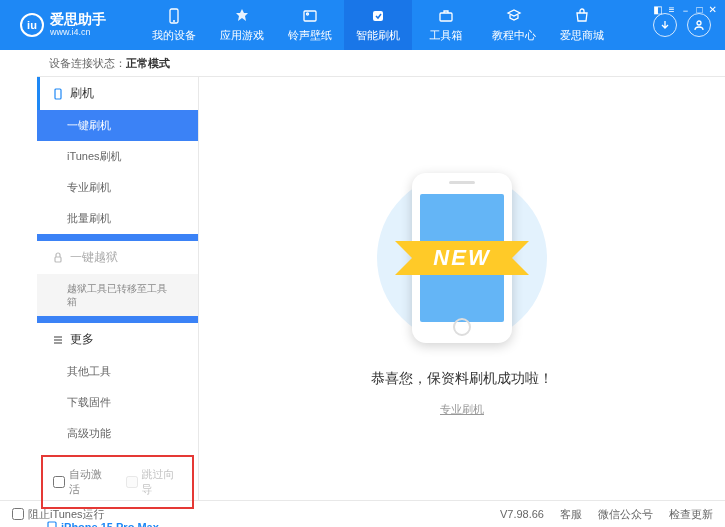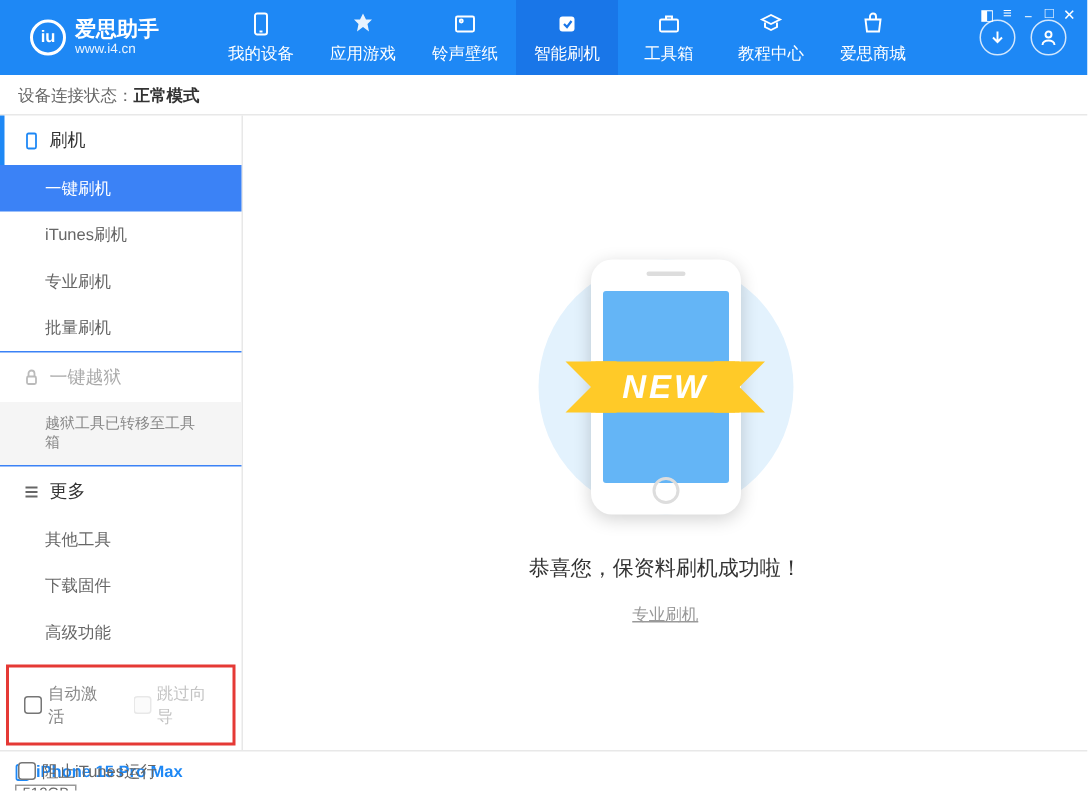--- a/index.html
+++ b/index.html
@@ -11,27 +11,27 @@
 .app-name { font-size: 14px; font-weight: bold; line-height: 1.1; }
 .app-url { font-size: 9px; opacity: 0.9; line-height: 1.1; }
 .nav { display: flex; height: 100%; flex: 1; }
 .nav-item { width: 68px; display: flex; flex-direction: column; align-items: center; justify-content: center; cursor: pointer; font-size: 11px; gap: 3px; }
 .nav-item.active { background: #1976e8; }
 .nav-icon { width: 18px; height: 18px; display: flex; align-items: center; justify-content: center; }
 .header-controls { position: absolute; right: 8px; top: 4px; display: flex; gap: 6px; color: #fff; font-size: 10px; }
 .header-controls span { cursor: pointer; }
 .header-right { display: flex; align-items: center; gap: 10px; padding: 0 14px; }
 .circle-btn { width: 24px; height: 24px; border: 1.5px solid rgba(255,255,255,0.8); border-radius: 50%; display: flex; align-items: center; justify-content: center; cursor: pointer; }
-.body-area { display: flex; height: 450px; }
+.body-area { display: flex; height: 450px; padding-left: 37px; }
 .status-bar { height: 27px; border-bottom: 1px solid #e8e8e8; display: flex; align-items: center; padding: 0 12px; font-size: 11px; width: 100%; }
 .status-label { color: #666; }
 .status-value { color: #333; font-weight: bold; }
 .main-split { display: flex; height: 423px; }
 .sidebar { width: 162px; border-right: 1px solid #e8e8e8; display: flex; flex-direction: column; font-size: 12px; }
-.side-group { border-bottom: 1px solid #3b82f6; }
+.side-group { border-bottom: 7px solid #3b82f6; }
 .side-head { display: flex; align-items: center; padding: 8px 12px; color: #333; gap: 6px; font-size: 12px; border-left: 3px solid #1e88f5; }
 .side-item { padding: 8px 30px; color: #666; cursor: pointer; font-size: 11px; }
 .side-item.active { background: #3b82f6; color: #fff; }
 .side-item.sub { background: #f5f5f5; color: #888; padding: 8px 30px; font-size: 10px; line-height: 1.3; }
 .side-head.dim { color: #aaa; border-left: 3px solid transparent; }
 .side-head.nolb { border-left: 3px solid transparent; }
 .checkbox-row { padding: 10px; display: flex; gap: 16px; font-size: 11px; color: #888; border: 2px solid #e53935; margin: 6px 4px; }
 .cb { display: flex; align-items: center; gap: 4px; }
 .cb input { width: 12px; height: 12px; }
 .device-info { padding: 6px 10px; font-size: 11px; }
@@ -238,13 +238,19 @@
       <span class="log-link">专业刷机</span>
     </div>
   </div>
 </div>
 
 <div class="footer">
   <label class="footer-left">
     <input type="checkbox" style="width: 12px; height: 12px;">
     <span>阻止iTunes运行</span>
   </label>
+  <div class="footer-right">
+    <span>V7.98.66</span>
+    <span>客服</span>
+    <span>微信公众号</span>
+    <span>检查更新</span>
+  </div>
 </div>
 
 </body></html>

